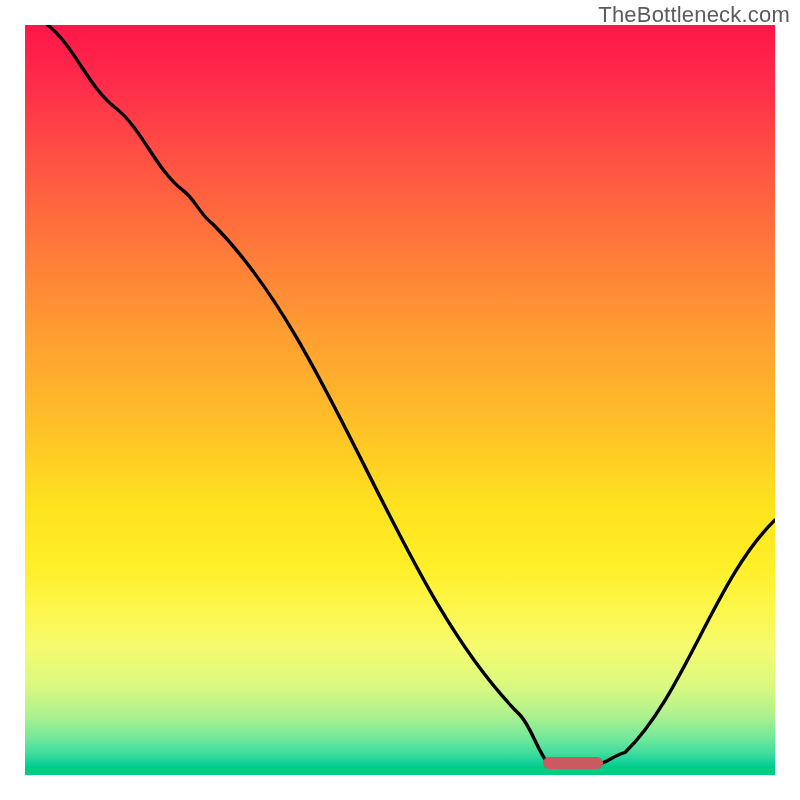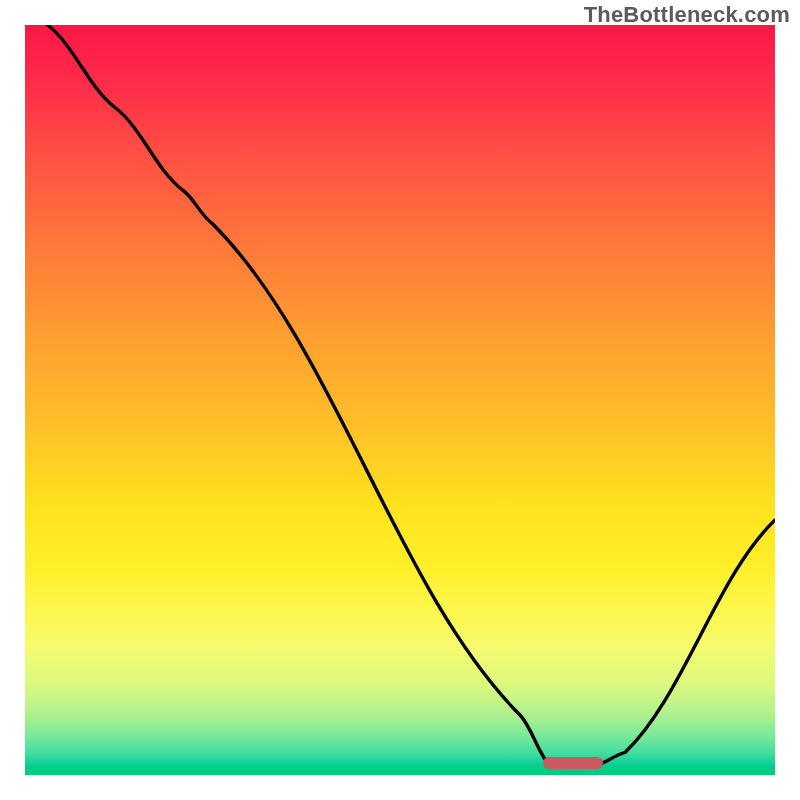--- a/index.html
+++ b/index.html
@@ -14,21 +14,21 @@
   .canvas {
     position: relative;
     width: 800px;
     height: 800px;
   }
   .watermark {
     position: absolute;
     top: 2px;
     right: 10px;
     font-size: 22px;
-    font-weight: 700;
+    font-weight: 400;
     color: #5b5b5b;
     letter-spacing: 0.2px;
     user-select: none;
   }
   .plot-area {
     position: absolute;
     left: 25px;
     top: 25px;
     width: 750px;
     height: 750px;

